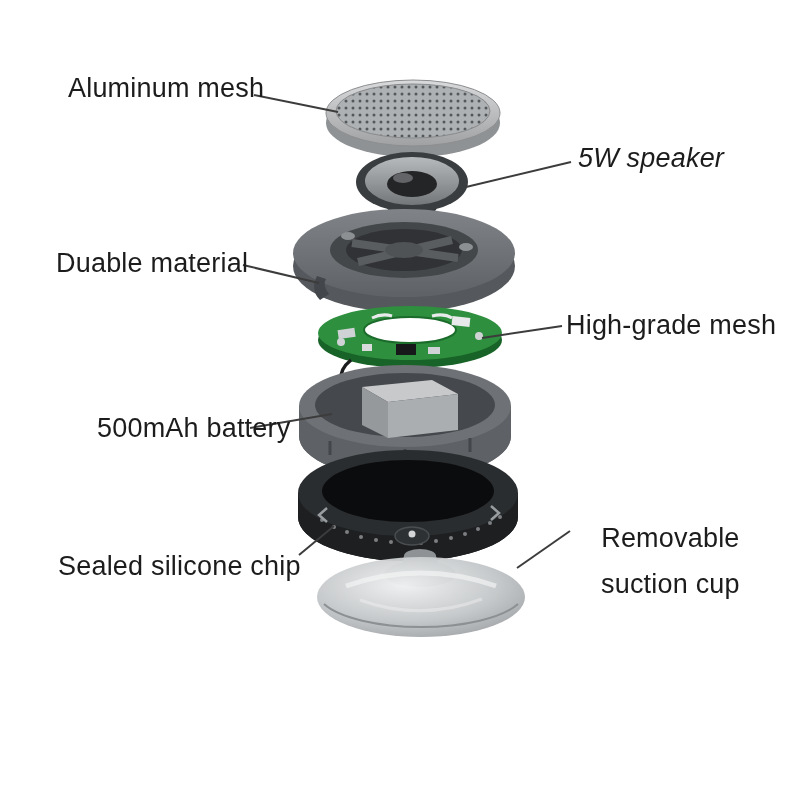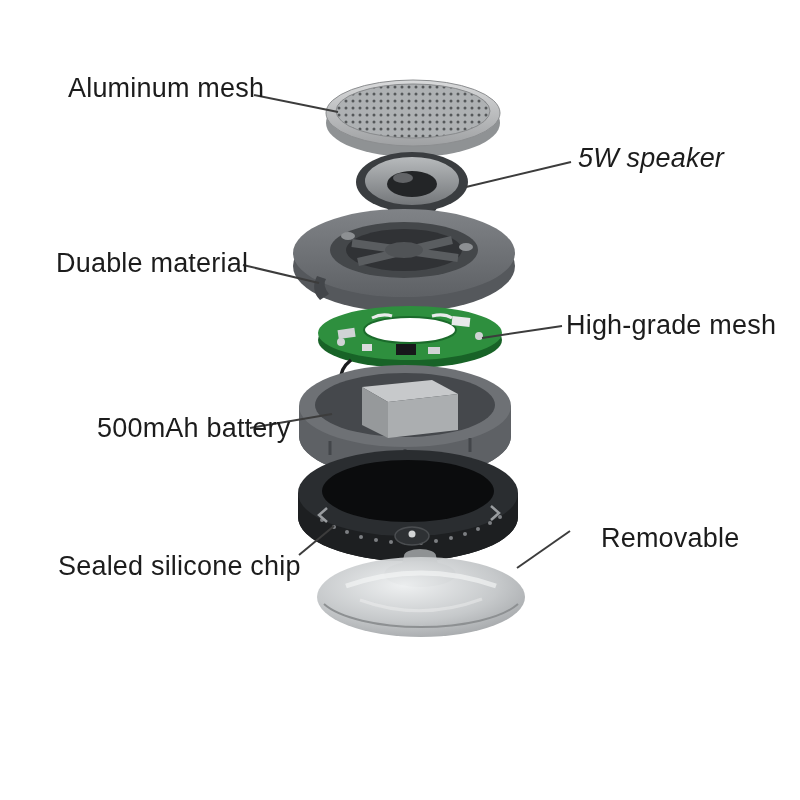--- a/index.html
+++ b/index.html
@@ -161,15 +161,16 @@
   </svg>
 
   <div class="label l-mesh">Aluminum mesh</div>
   <div class="label l-speaker">5W speaker</div>
   <div class="label l-duable">Duable material</div>
   <div class="label l-chip">High-grade mesh</div>
   <div class="label l-battery">500mAh battery</div>
   <div class="label l-silicone">Sealed silicone chip</div>
   <div class="label l-suction">
     <div>Removable</div>
+    <div>suction cup</div>
   </div>
 
 </div>
 
 </body></html>

